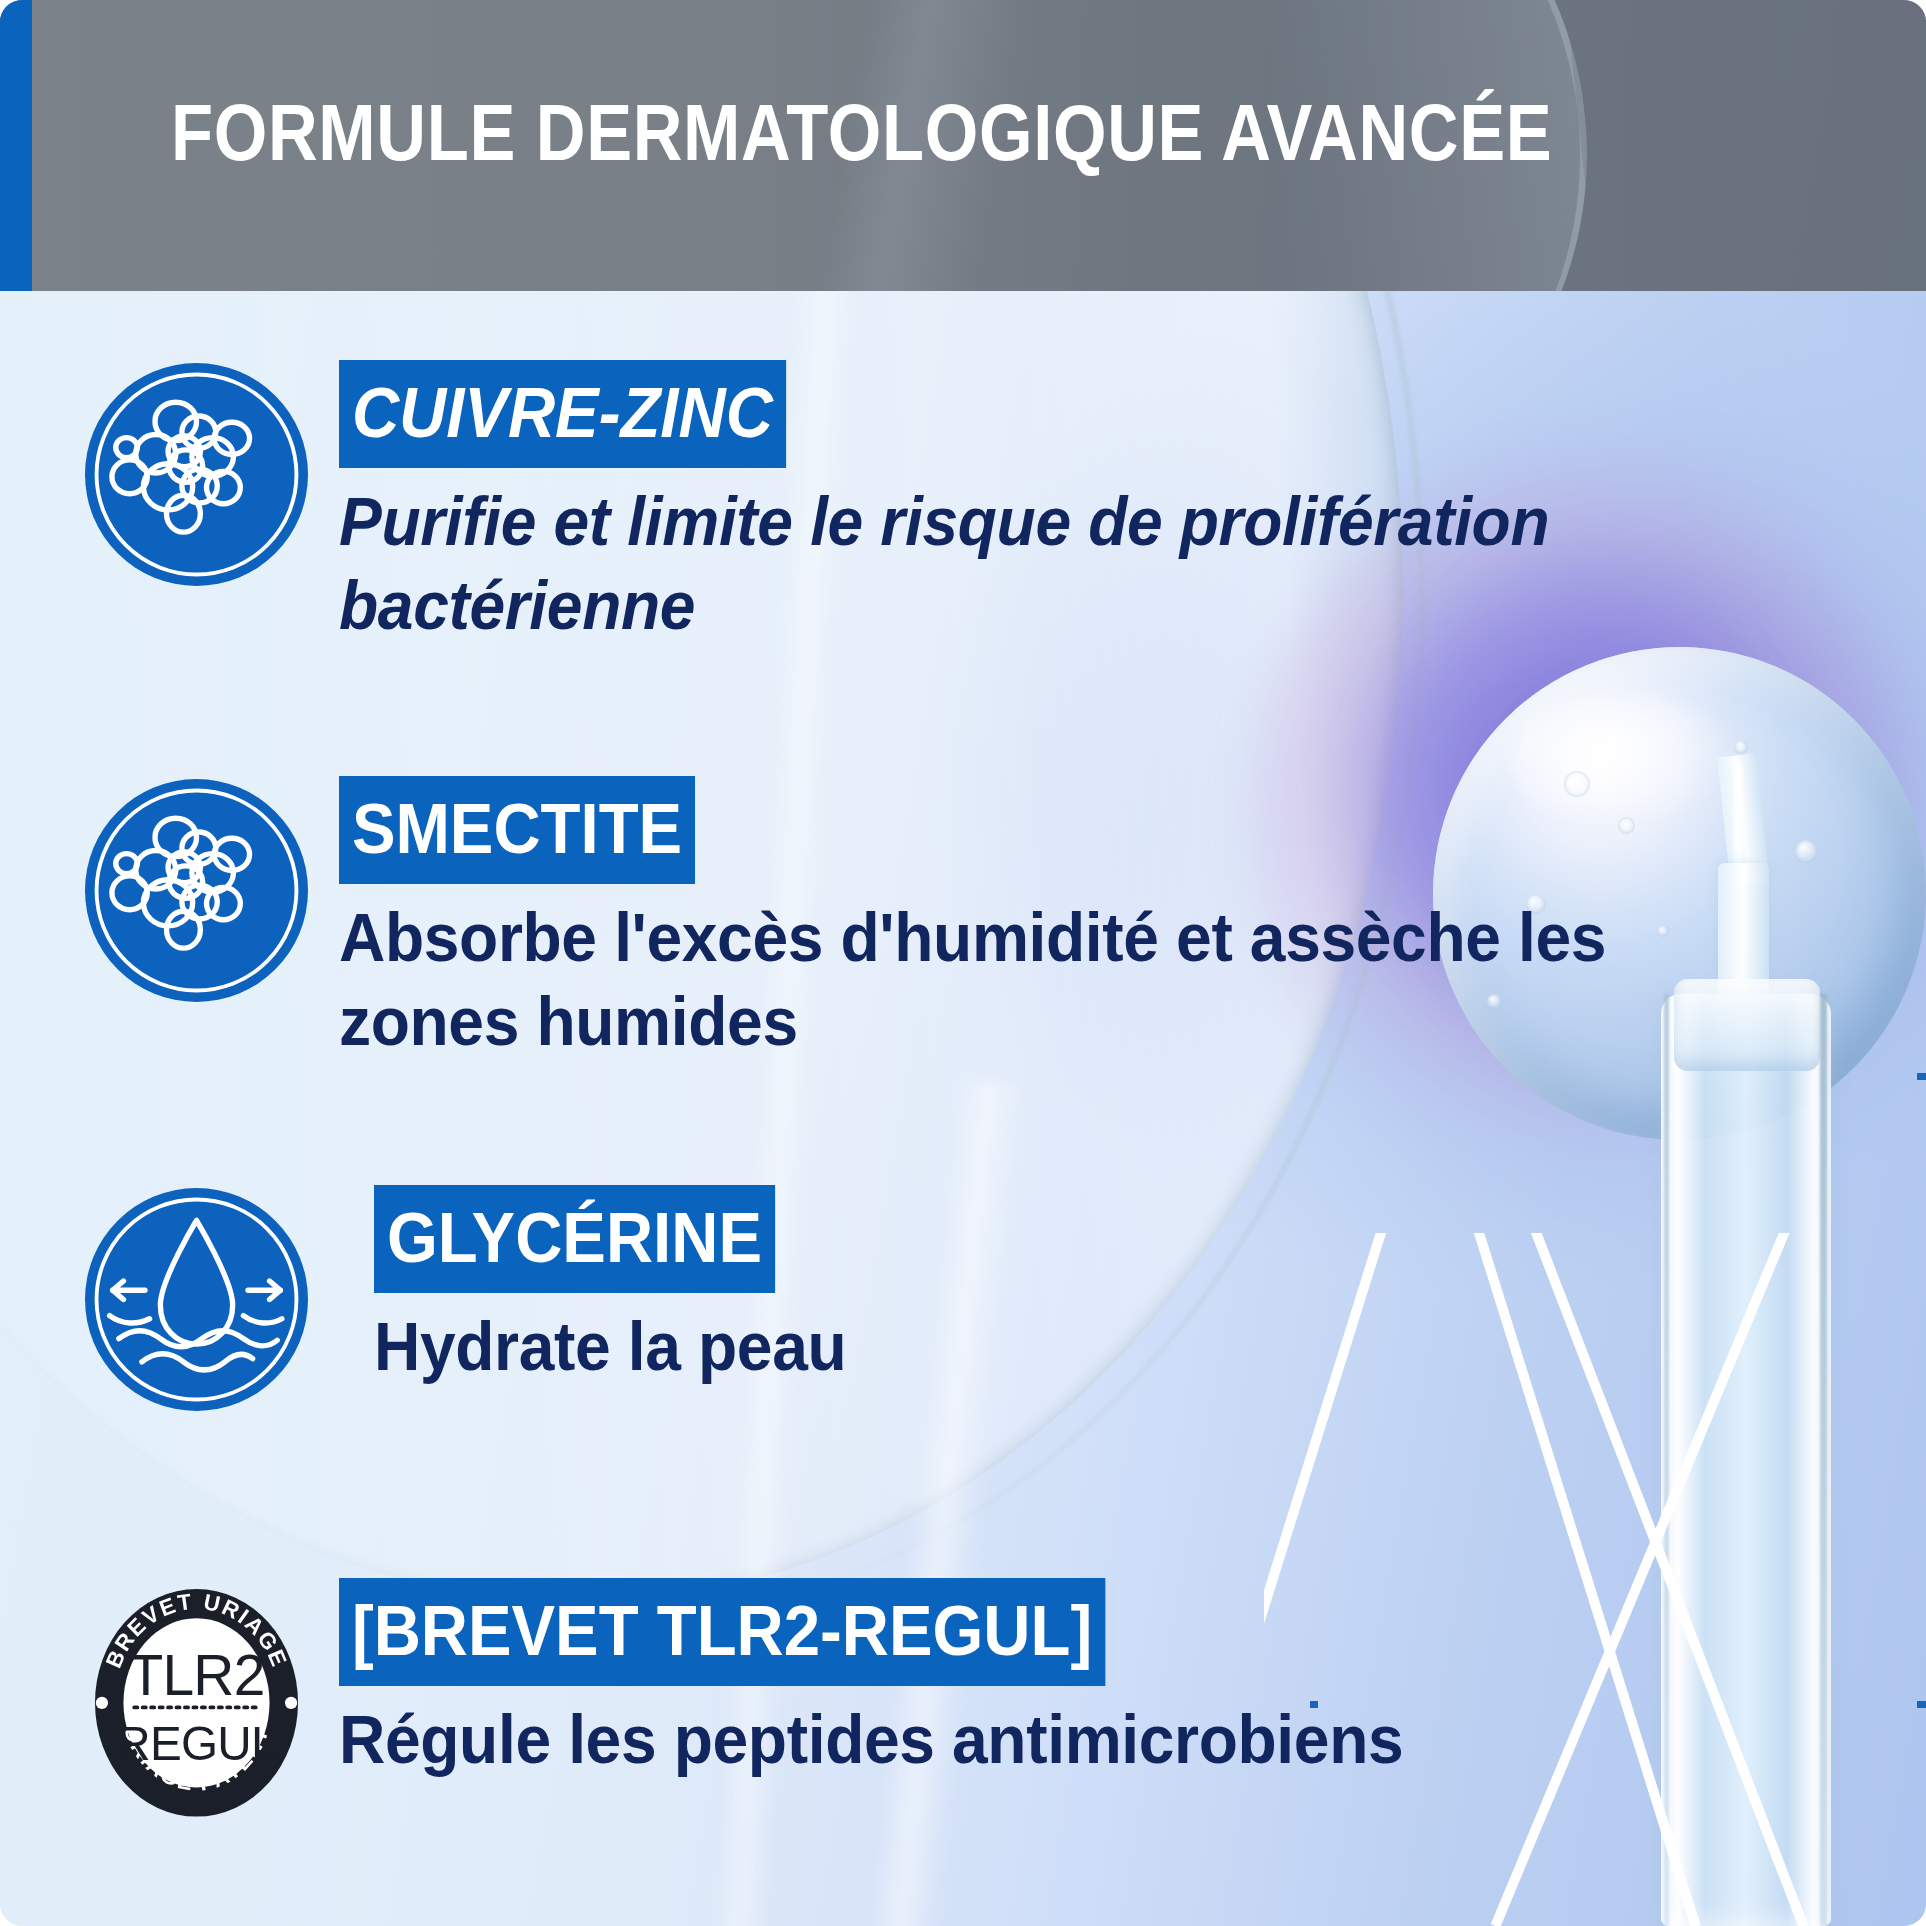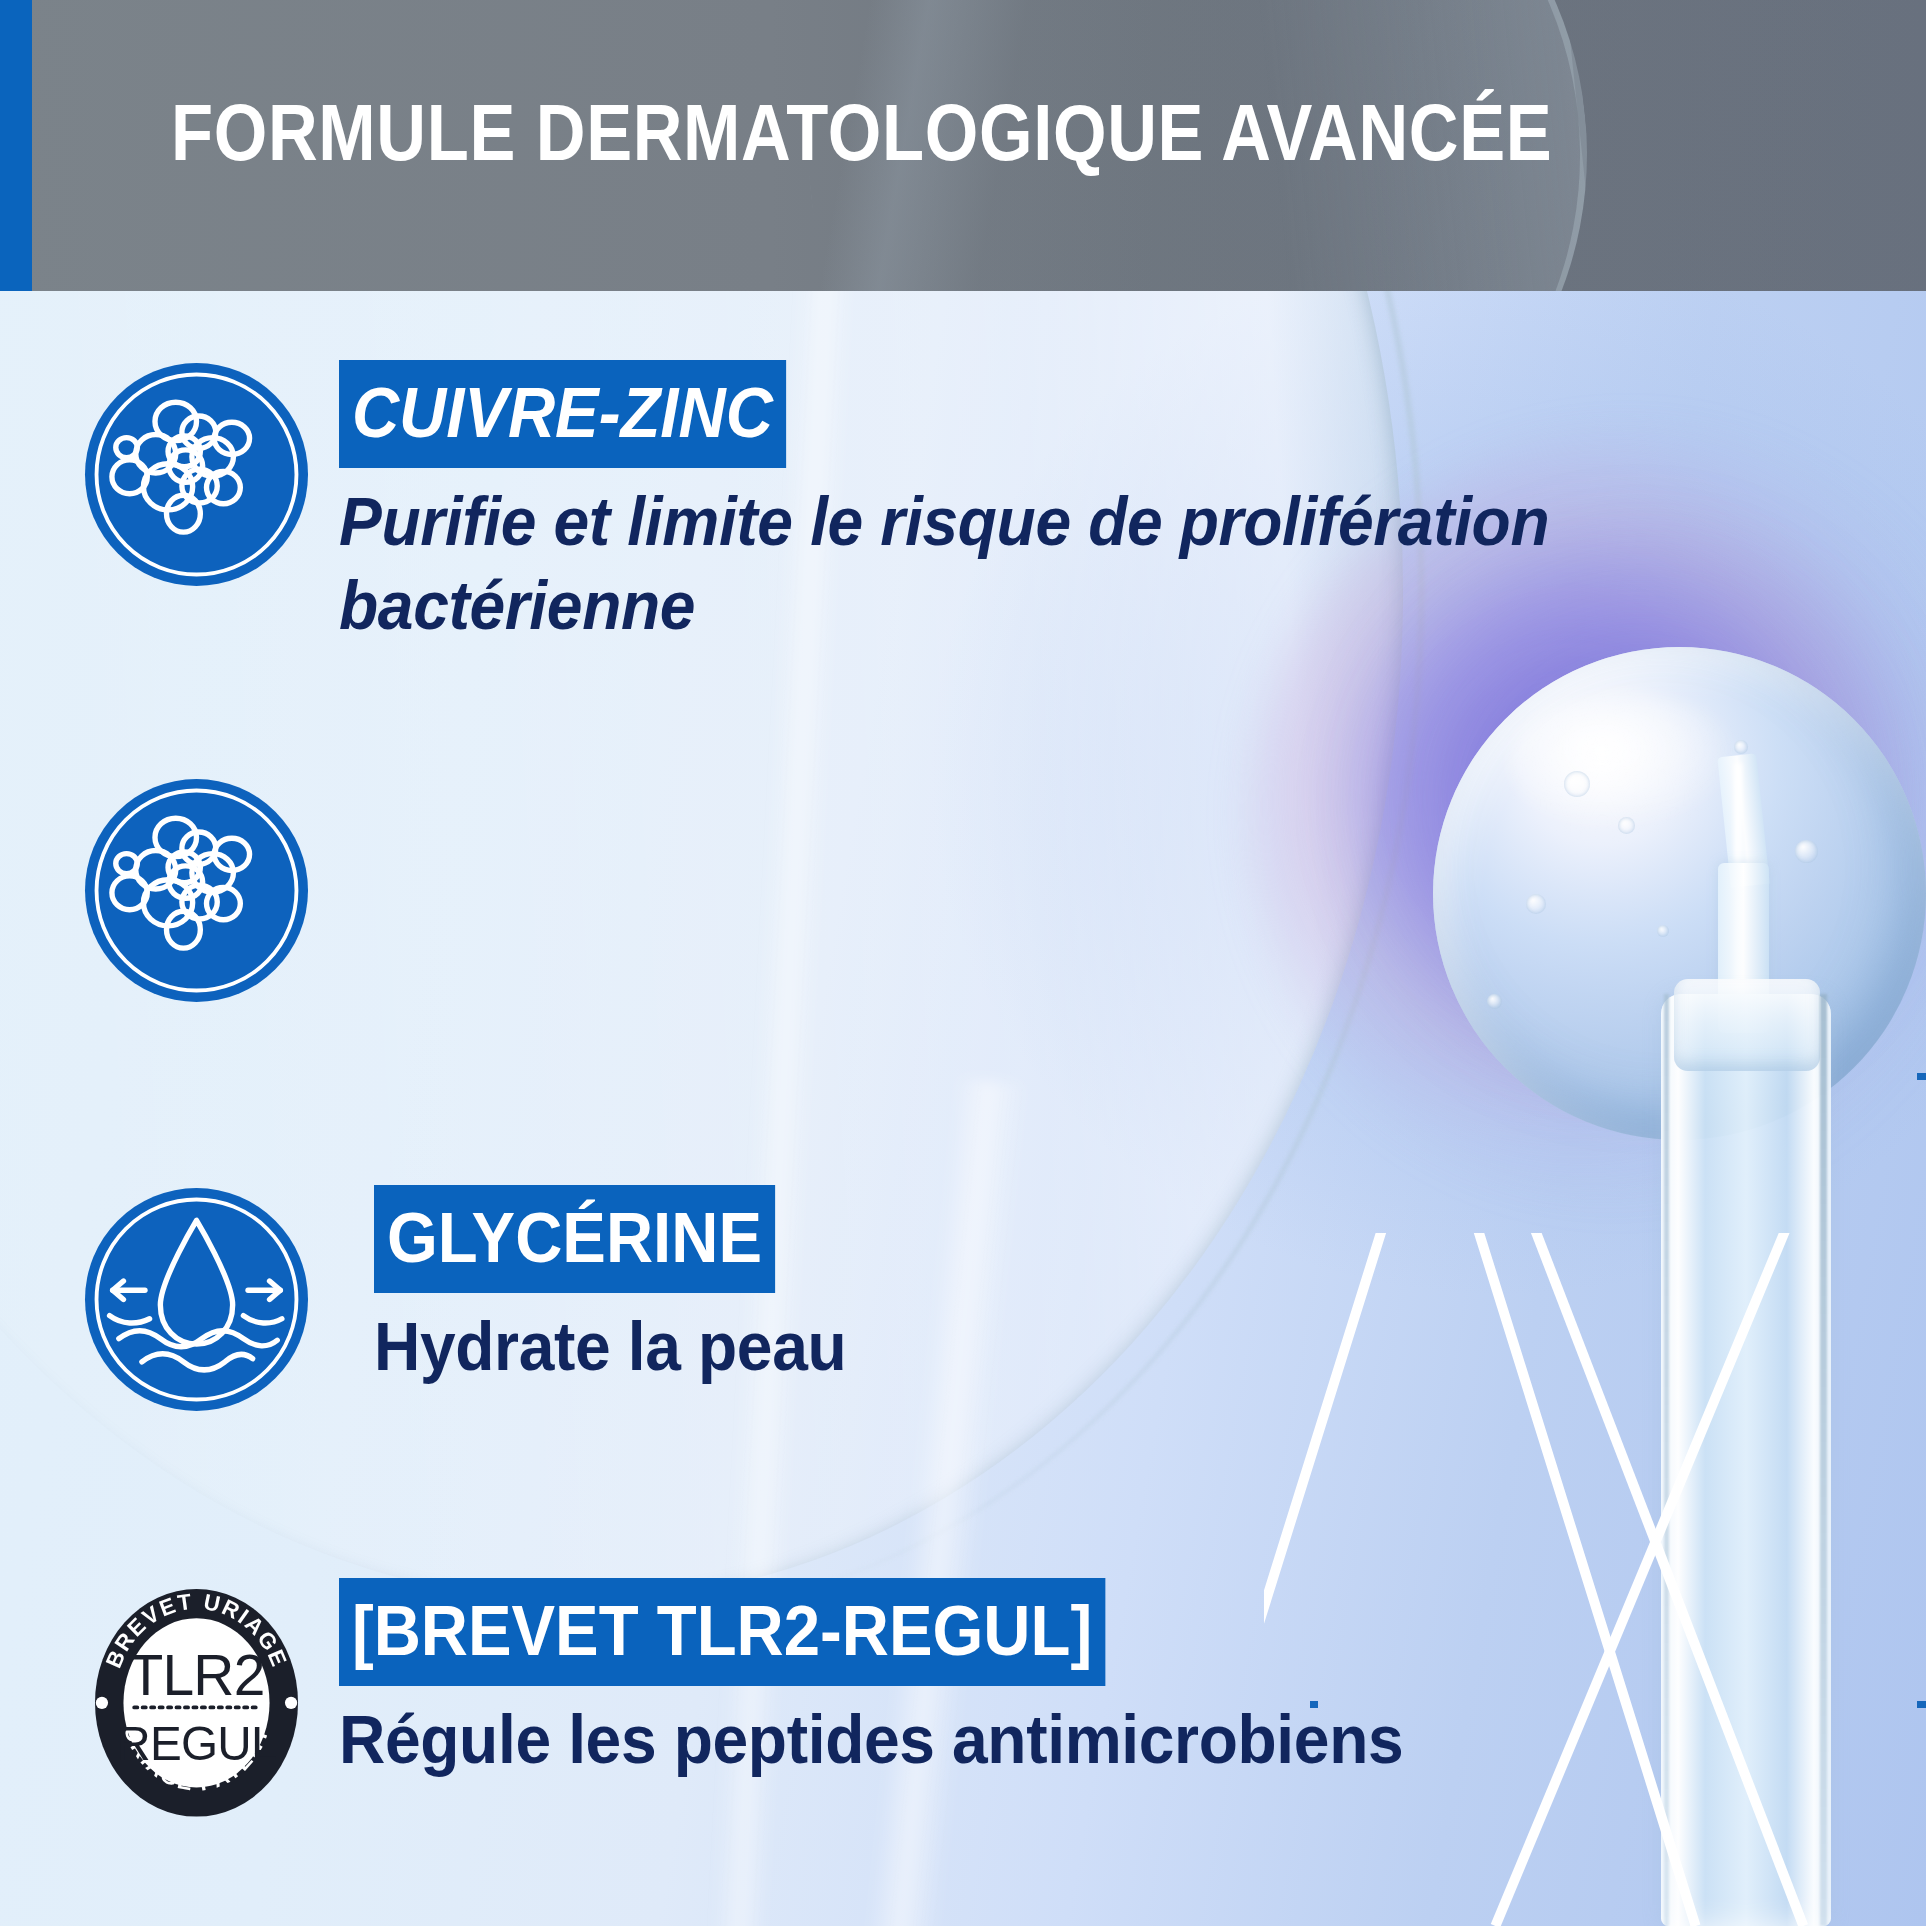--- a/index.html
+++ b/index.html
@@ -3,20 +3,21 @@
 <meta charset="utf-8">
 <style>
   html,body{margin:0;padding:0;background:#fff;}
   body{font-family:"Liberation Sans",sans-serif;}
 
   #poster{
     position:relative;
     width:1926px;height:1926px;
     overflow:hidden;
     background:#e6f0fa;
+    border-radius:22px;
   }
 
   
   .bg-base{
     position:absolute;inset:0;
     background:
       radial-gradient(ellipse 925px 848px at 78% 40%, rgba(150,180,235,0.55) 0%, rgba(150,180,235,0.0) 62%),
       linear-gradient(100deg,#e3f0fa 0%, #e1eefa 26%, #dfeaf9 44%, #cfdef8 62%, #bcd0f2 78%, #aec5ef 100%);
   }
   
@@ -303,20 +304,24 @@
               <ellipse cx="58" cy="148" rx="23" ry="22"></ellipse>
               <ellipse cx="131" cy="134" rx="22" ry="21"></ellipse>
               <ellipse cx="108" cy="161" rx="32" ry="30"></ellipse>
               <ellipse cx="149" cy="160" rx="23" ry="22"></ellipse>
               <ellipse cx="180" cy="162" rx="22" ry="21"></ellipse>
               <ellipse cx="128" cy="196" rx="22" ry="24"></ellipse>
             </g>
           </svg>
         </span>
       </div>
+      <div class="txt-col">
+        <div><span class="tag">SMECTITE</span></div>
+        <div class="desc">Absorbe l'excès d'humidité et assèche les zones humides</div>
+      </div>
     </div>
 
     <div class="feature" style="top:894px;gap:35px;">
       <div class="icon-col">
         <span class="circle-icon">
           <svg viewBox="0 0 290 290">
             <circle cx="145" cy="145" r="138" fill="#0d62bd"></circle>
             <circle cx="145" cy="145" r="130" fill="none" stroke="#ffffff" stroke-width="5"></circle>
             <g fill="none" stroke="#ffffff" stroke-width="7" stroke-linecap="round" stroke-linejoin="round">
 

